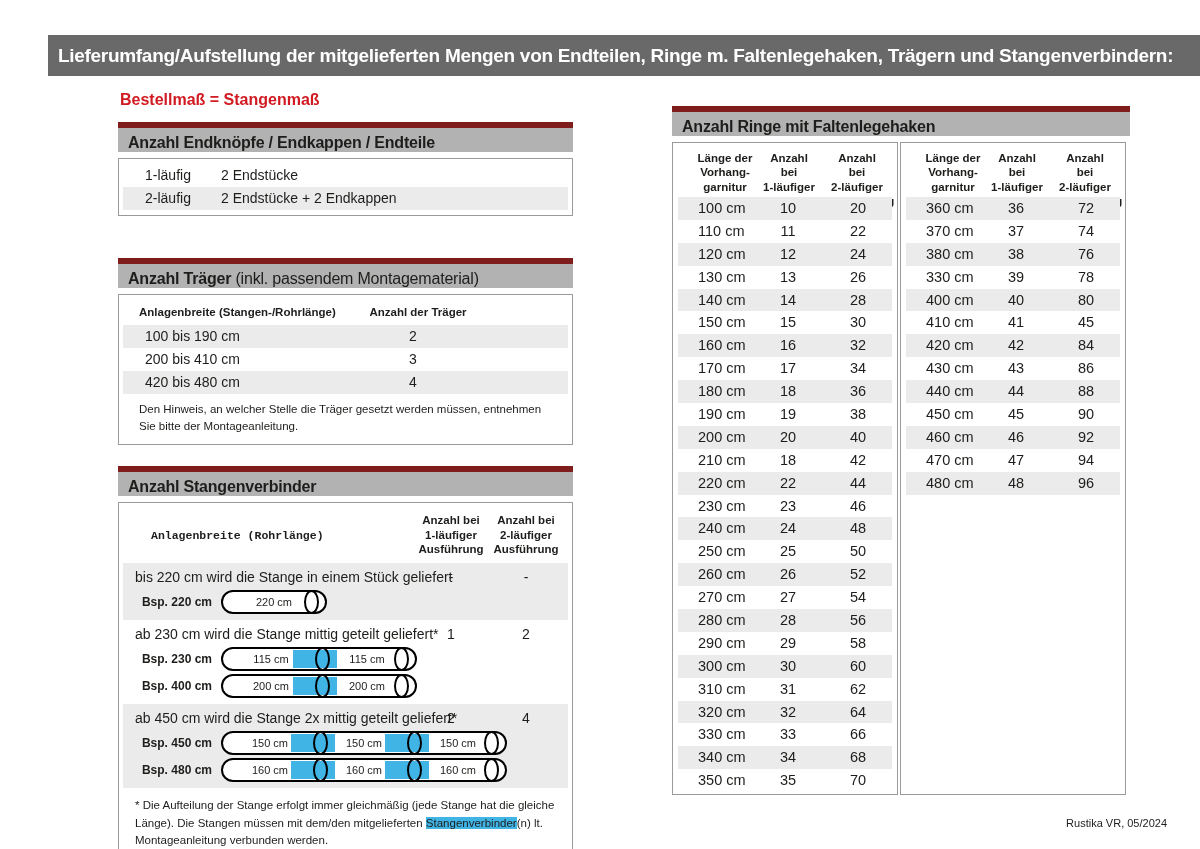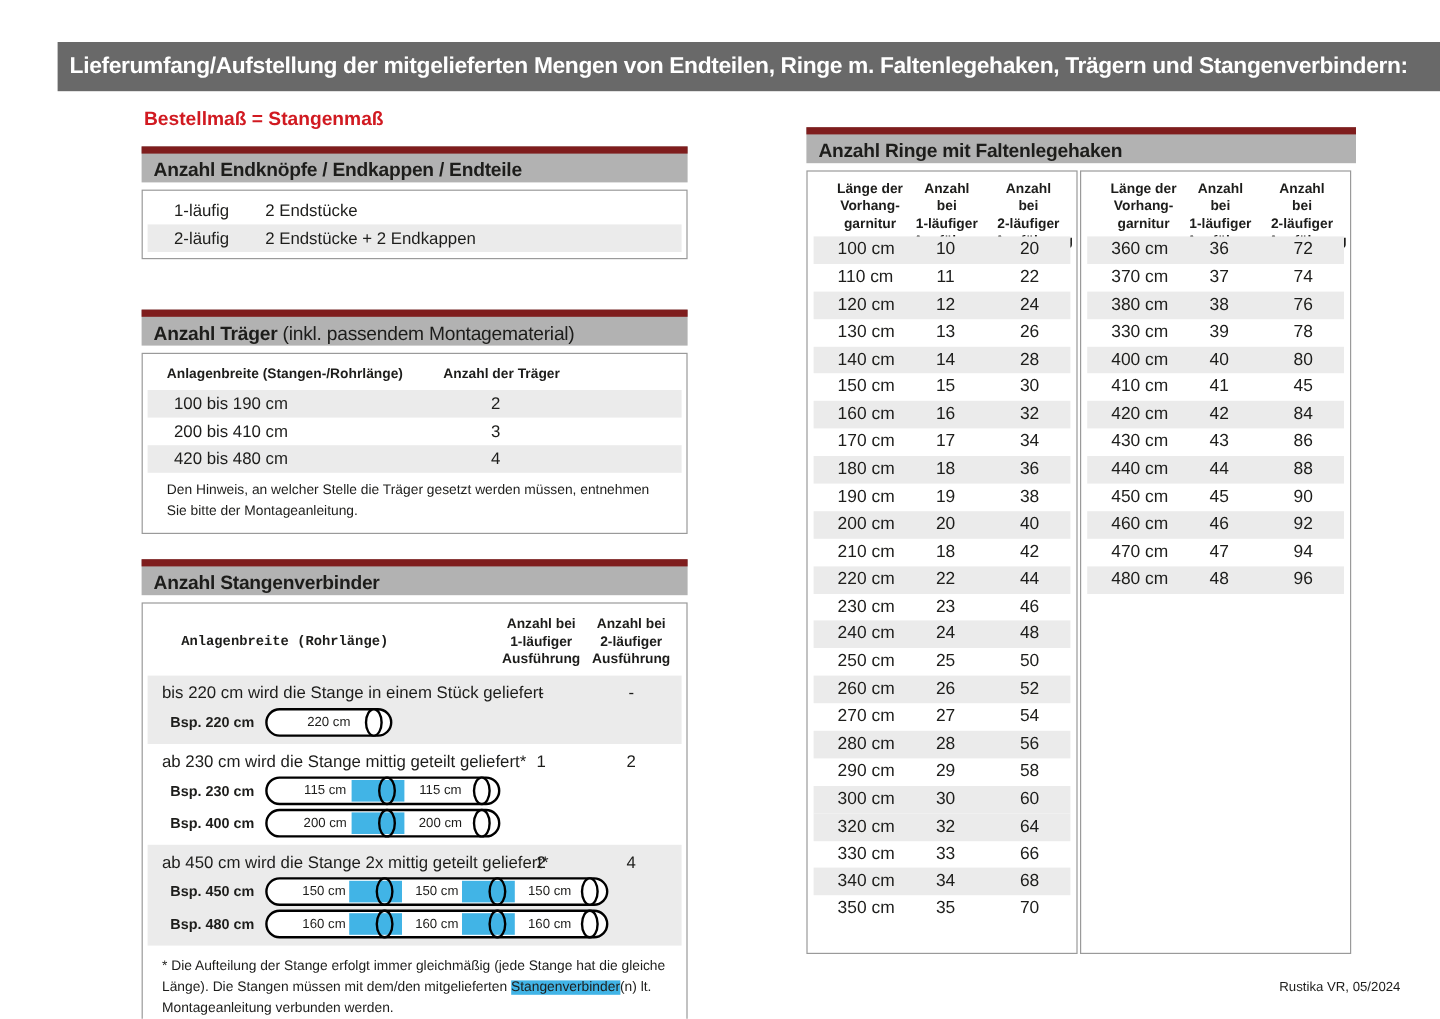--- a/index.html
+++ b/index.html
@@ -361,20 +361,25 @@
           <div class="ring-row">
             <div class="c1">290 cm</div>
             <div class="c2">29</div>
             <div class="c3">58</div>
           </div>
           <div class="ring-row stripe">
             <div class="c1">300 cm</div>
             <div class="c2">30</div>
             <div class="c3">60</div>
           </div>
+          <div class="ring-row">
+            <div class="c1">310 cm</div>
+            <div class="c2">31</div>
+            <div class="c3">62</div>
+          </div>
           <div class="ring-row stripe">
             <div class="c1">320 cm</div>
             <div class="c2">32</div>
             <div class="c3">64</div>
           </div>
           <div class="ring-row">
             <div class="c1">330 cm</div>
             <div class="c2">33</div>
             <div class="c3">66</div>
           </div>

